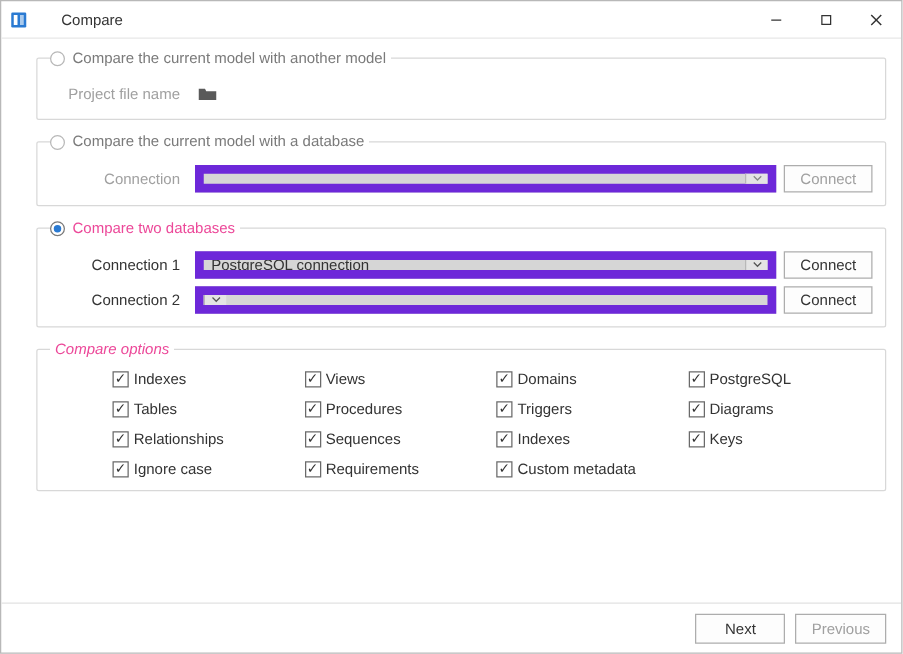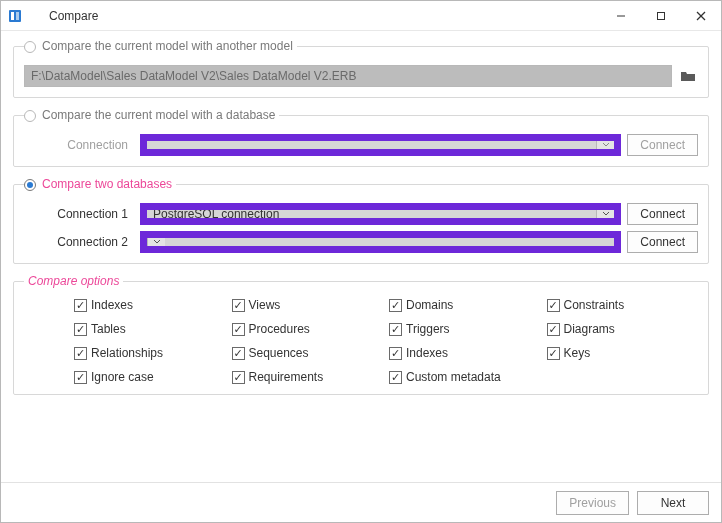--- a/index.html
+++ b/index.html
@@ -30,21 +30,21 @@
   .titlebar .title { font-size: 12px; margin-left: 20px; }
   .titlebar .spacer { flex: 1; }
   .winbtn {
     width: 40px; height: 30px;
     display: flex; align-items: center; justify-content: center;
     font-size: 13px;
     cursor: default;
   }
   .content {
     flex: 1;
-    padding: 8px 12px 4px 12px;
+    padding: 8px 12px 4px 28px;
     overflow: hidden;
   }
   fieldset.group {
     border: 1px solid #d8d8d8;
     border-radius: 2px;
     margin: 0 0 10px 0;
     padding: 6px 10px 10px 10px;
     position: relative;
   }
   fieldset.group > legend {
@@ -202,23 +202,21 @@
 </div>
 
 <div class="content">
 
   <fieldset class="group disabled">
     <legend>
       <span class="radio-outer disabled"></span>
       <span>Compare the current model with another model</span>
     </legend>
     <div class="row">
-      <div class="field readonly-path">
-        <span>F:\DataModel\Sales DataModel V2\Sales DataModel V2.ERB</span>
-      </div>
+      <div class="row-label disabled">Project file name</div>
       <div class="iconbtn">
         <svg width="16" height="14" viewBox="0 0 16 14">
             <path d="M1 3h5l1 2h8v7H1z" fill="#5a5a5a"></path>
           </svg>
       </div>
     </div>
   </fieldset>
 
   <fieldset class="group disabled">
     <legend>
@@ -279,21 +277,21 @@
       <label class="chk">
           <span class="box">✓</span>
           <span>Views</span>
         </label>
       <label class="chk">
           <span class="box">✓</span>
           <span>Domains</span>
         </label>
       <label class="chk">
           <span class="box">✓</span>
-          <span>Constraints</span>
+          <span>PostgreSQL</span>
         </label>
 
       <label class="chk">
           <span class="box">✓</span>
           <span>Tables</span>
         </label>
       <label class="chk">
           <span class="box">✓</span>
           <span>Procedures</span>
         </label>
@@ -335,15 +333,15 @@
           <span class="box">✓</span>
           <span>Custom metadata</span>
         </label>
       <span></span>
     </div>
   </fieldset>
 
 </div>
 
 <div class="footer">
+  <div class="btn">Next</div>
   <div class="btn disabled">Previous</div>
-  <div class="btn">Next</div>
 </div>
 
 </body></html>

